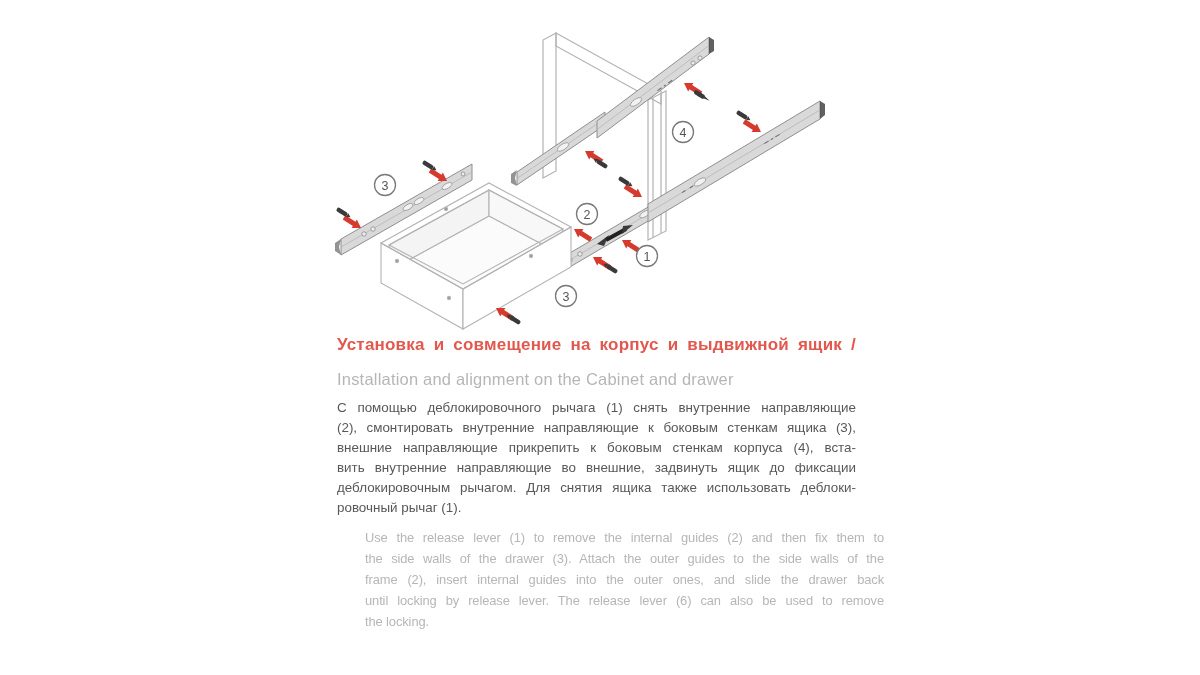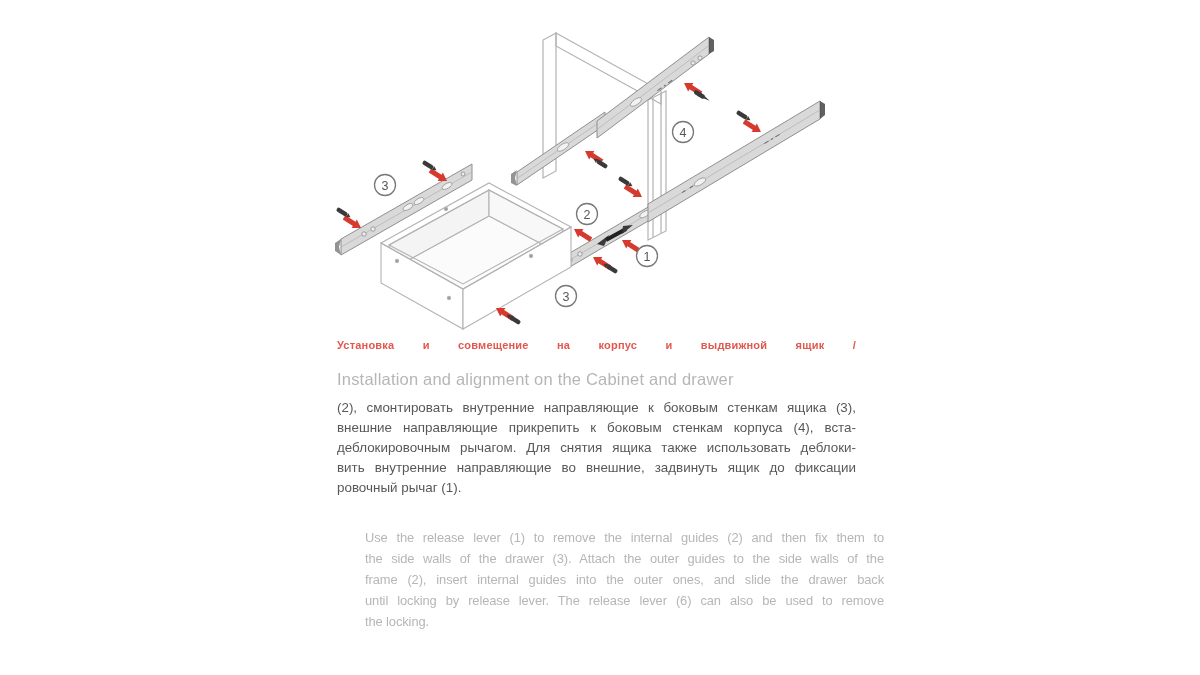--- a/index.html
+++ b/index.html
@@ -5,21 +5,21 @@
   html,body{margin:0;padding:0;}
   body{
     width:1200px;height:675px;position:relative;overflow:hidden;
     background:#ffffff;
     font-family:"Liberation Sans", sans-serif;
   }
   .sheet{position:absolute;inset:0;}
   .diagram{position:absolute;left:325px;top:5px;width:560px;height:335px;}
   .textblock{position:absolute;left:337px;top:334px;width:519px;}
   .title-ru{
-    margin:0;font-size:11px;font-weight:700;color:var(--accent_red,#e2574e);
+    margin:0;font-size:17px;font-weight:700;color:var(--accent_red,#e2574e);
     letter-spacing:.2px;text-align:justify;text-align-last:justify;line-height:22px;
   }
   .title-en{
     margin:12px 0 0 0;font-size:16.5px;font-weight:400;color:var(--text_light,#b6b6b6);
     letter-spacing:.2px;line-height:22px;
   }
   .para{position:absolute;left:0;width:519px;}
   .para-ru{top:64px;}
   .para-en{top:193px;margin-left:28px;}
   .jline{
@@ -208,24 +208,25 @@
           <text x="683" y="132.5">4</text>
       </g>
     </g>
   </svg>
 
   <div class="textblock">
     <h1 class="title-ru">Установка и совмещение на корпус и выдвижной ящик /</h1>
     <h2 class="title-en">Installation and alignment on the Cabinet and drawer</h2>
 
     <div class="para para-ru">
+      <div class="jline">С помощью деблокировочного рычага (1) снять внутренние направляющие</div>
       <div class="jline">(2), смонтировать внутренние направляющие к боковым стенкам ящика (3),</div>
       <div class="jline">внешние направляющие прикрепить к боковым стенкам корпуса (4), вста-</div>
+      <div class="jline">вить внутренние направляющие во внешние, задвинуть ящик до фиксации</div>
       <div class="jline">деблокировочным рычагом. Для снятия ящика также использовать деблоки-</div>
-      <div class="jline">вить внутренние направляющие во внешние, задвинуть ящик до фиксации</div>
       <div class="jline last">ровочный рычаг (1).</div>
     </div>
 
     <div class="para para-en">
       <div class="jline">Use the release lever (1) to remove the internal guides (2) and then fix them to</div>
       <div class="jline">the side walls of the drawer (3). Attach the outer guides to the side walls of the</div>
       <div class="jline">frame (2), insert internal guides into the outer ones, and slide the drawer back</div>
       <div class="jline">until locking by release lever. The release lever (6) can also be used to remove</div>
       <div class="jline last">the locking.</div>
     </div>

